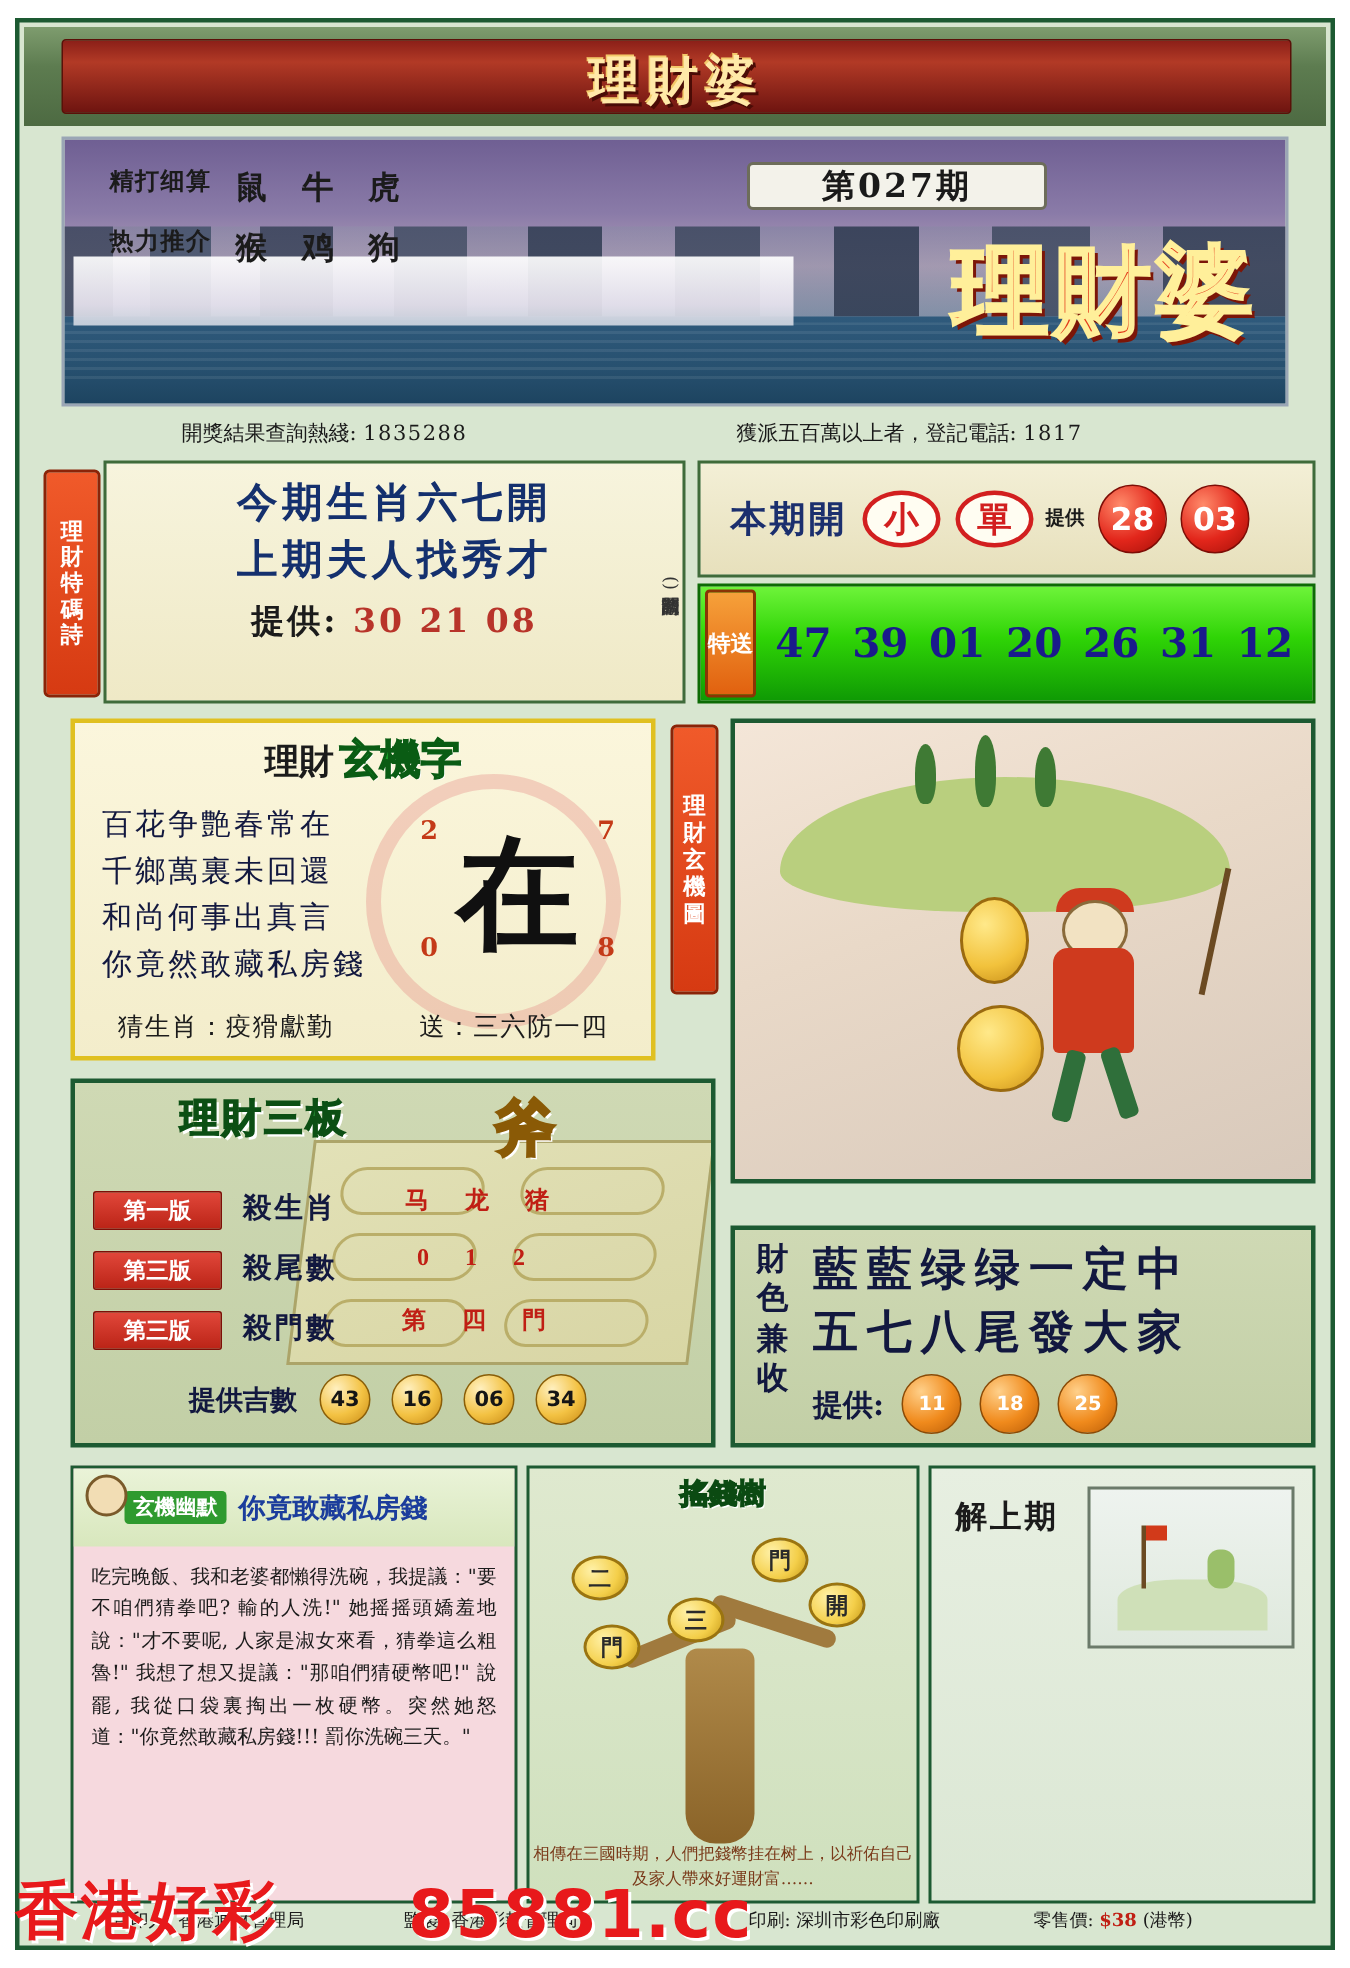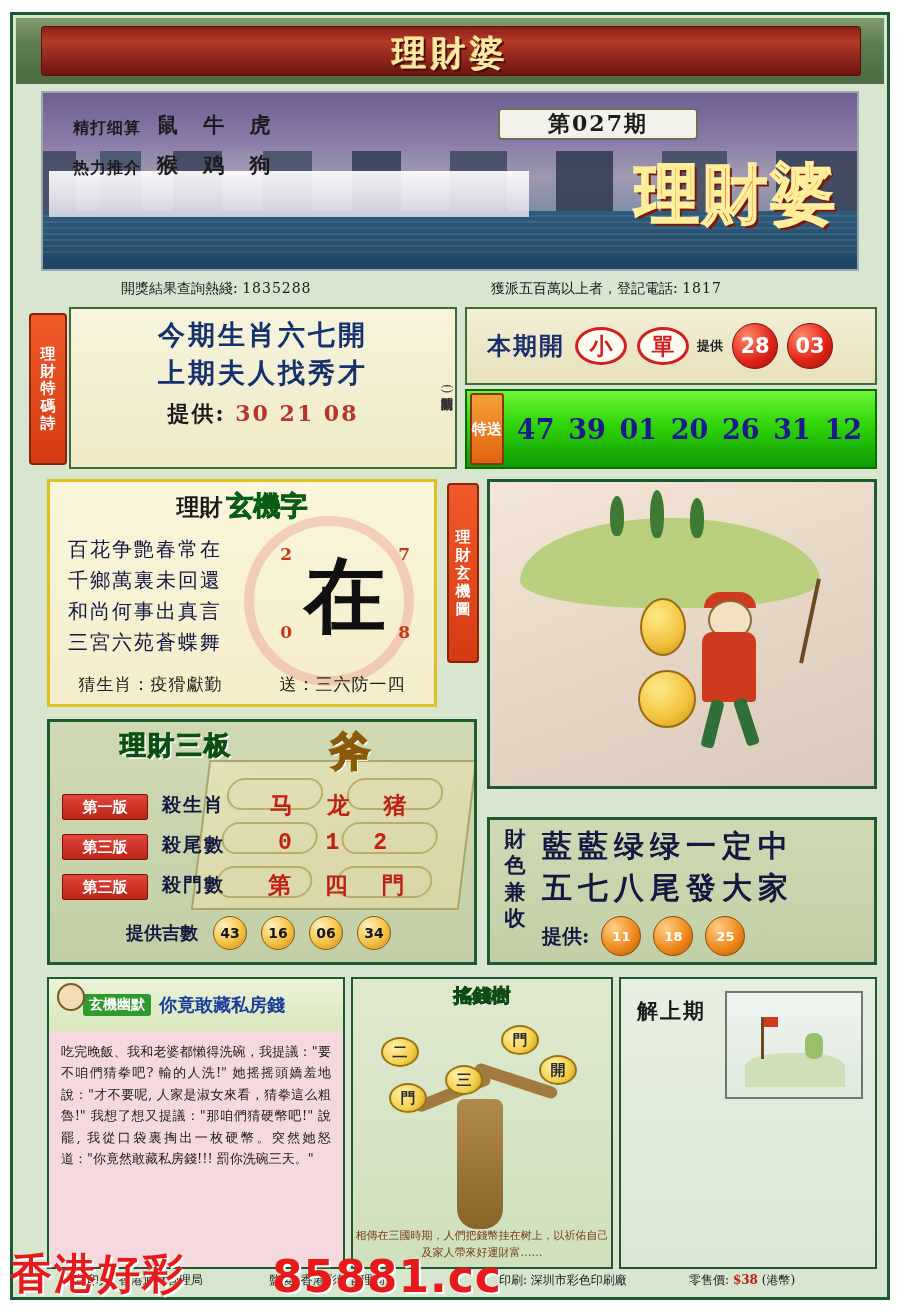--- a/index.html
+++ b/index.html
@@ -67,21 +67,21 @@
   }
   .water:after{
     content:""; position:absolute; left:0; top:4px; width:100%; height:40px;
     background:repeating-linear-gradient(180deg, rgba(255,255,255,.08) 0 2px, rgba(0,0,0,0) 2px 6px);
   }
   .ban-left {
     position:absolute; left:30px; top:18px; width:360px;
     font-family:"DejaVu Serif","Liberation Serif",serif;
     color:#1b1b1b;
   }
-  .ban-row { display:flex; align-items:flex-end; margin-bottom:12px; }
+  .ban-row { display:flex; align-items:flex-start; margin-bottom:12px;font-family:Liberation Serif, serif; }
   .ban-lbl { font-size:16px; font-weight:bold; letter-spacing:1px; }
   .ban-val { font-size:21px; font-weight:bold; letter-spacing:9px; margin-left:16px; }
   .issue-box {
     position:absolute; left:455px; top:15px; width:200px; height:32px;
     background:#f3f2ea; border:2px solid #6d6d5a; border-radius:4px;
     display:flex; align-items:center; justify-content:center;
     font-family:"DejaVu Serif","Liberation Serif",serif;
     font-size:22px; font-weight:bold; color:#1a1a1a; letter-spacing:2px;
   }
   .logo-big {
@@ -312,22 +312,22 @@
     border:1px solid #7d0f07; border-radius:2px;
     color:#ffffff; font-family:"DejaVu Serif","Liberation Serif",serif;
     font-size:15px; font-weight:bold;
     display:flex; align-items:center; justify-content:center;
   }
   .axe-key {
     position:absolute; font-family:"DejaVu Serif","Liberation Serif",serif;
     font-size:19px; color:#12183f; font-weight:bold; letter-spacing:2px;
   }
   .axe-val {
-    position:absolute; font-family:Liberation Mono, monospace;
-    font-size:23px; color:#c01f14; font-weight:bold; letter-spacing:10px;
+    position:absolute; font-family:Liberation Serif, serif;
+    font-size:16px; color:#c01f14; font-weight:bold; letter-spacing:10px;
   }
   .axe-foot {
     position:absolute; left:0; bottom:12px; width:100%;
     display:flex; align-items:center; justify-content:center;
   }
   .axe-foot .lbl {
     font-family:"DejaVu Serif","Liberation Serif",serif;
     font-size:18px; color:#12183f; font-weight:bold; margin-right:8px;
   }
   .ballg {
@@ -551,21 +551,21 @@
     <div class="row2">
       <div class="xuan-box">
         <div class="ring"></div>
         <div class="xuan-head">
           <span>理財</span><span class="g">玄機字</span>
         </div>
         <div class="xuan-poem">
           <div>百花争艶春常在</div>
           <div>千鄉萬裏未回還</div>
           <div>和尚何事出真言</div>
-          <div>三宮六苑蒼蝶舞</div>
+          <div>你竟然敢藏私房錢</div>
         </div>
         <div class="bigchar">在</div>
         <div class="cornernum" style="right:142px; top:62px;">2</div>
         <div class="cornernum" style="right:24px; top:62px;">7</div>
         <div class="cornernum" style="right:142px; top:140px;">0</div>
         <div class="cornernum" style="right:24px; top:140px;">8</div>
 
         <div class="xuan-foot">
           <span>
             <span>猜生肖：</span><span>疫猾獻勤</span>

